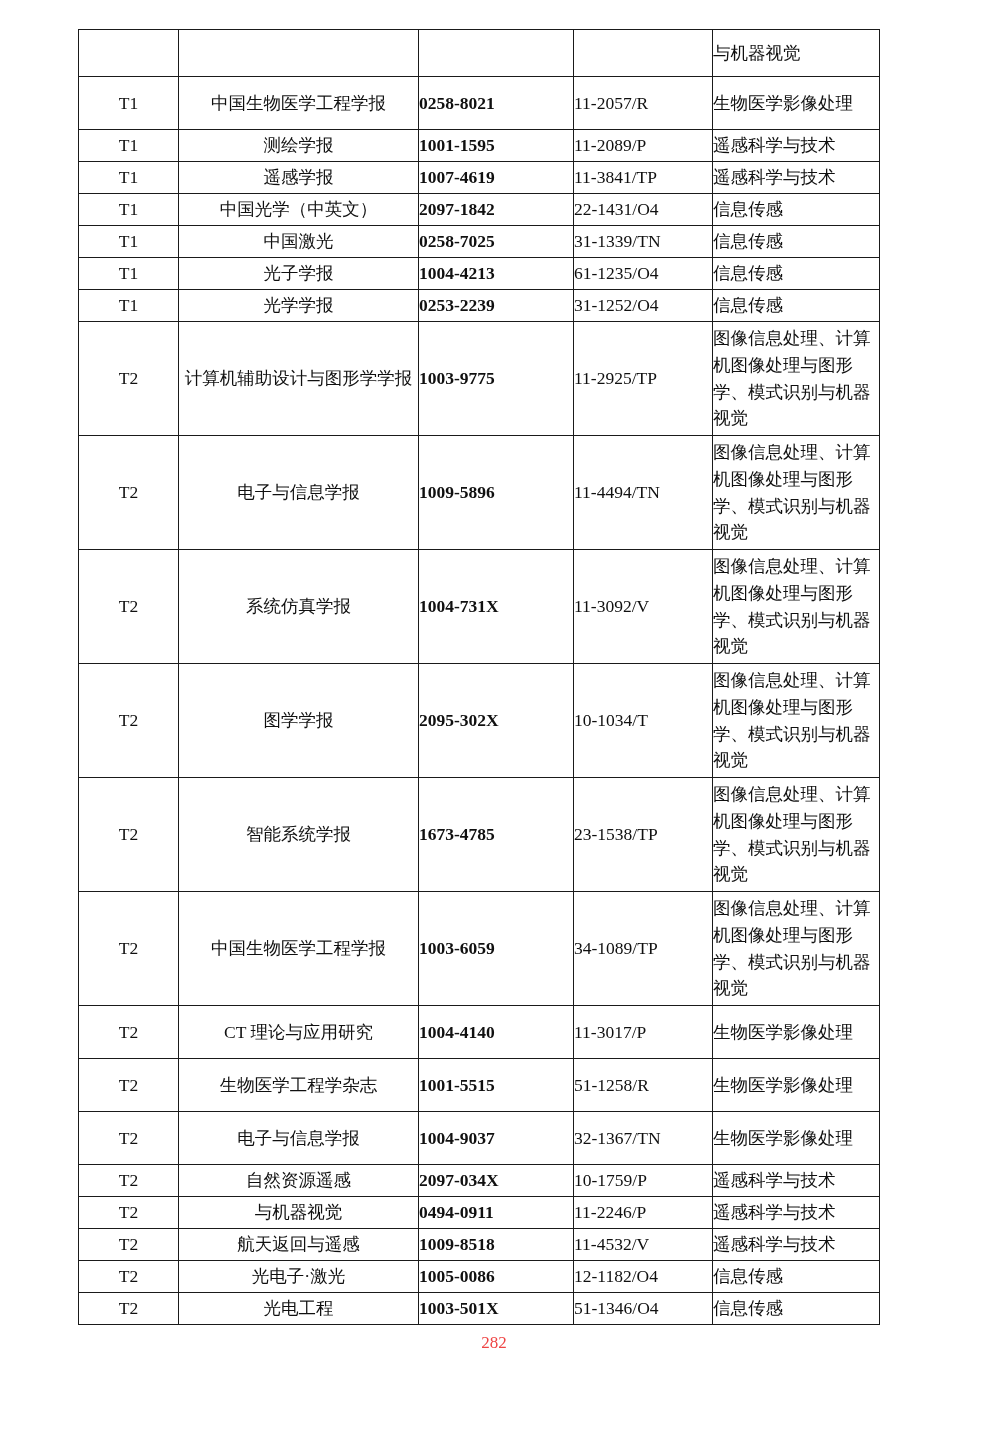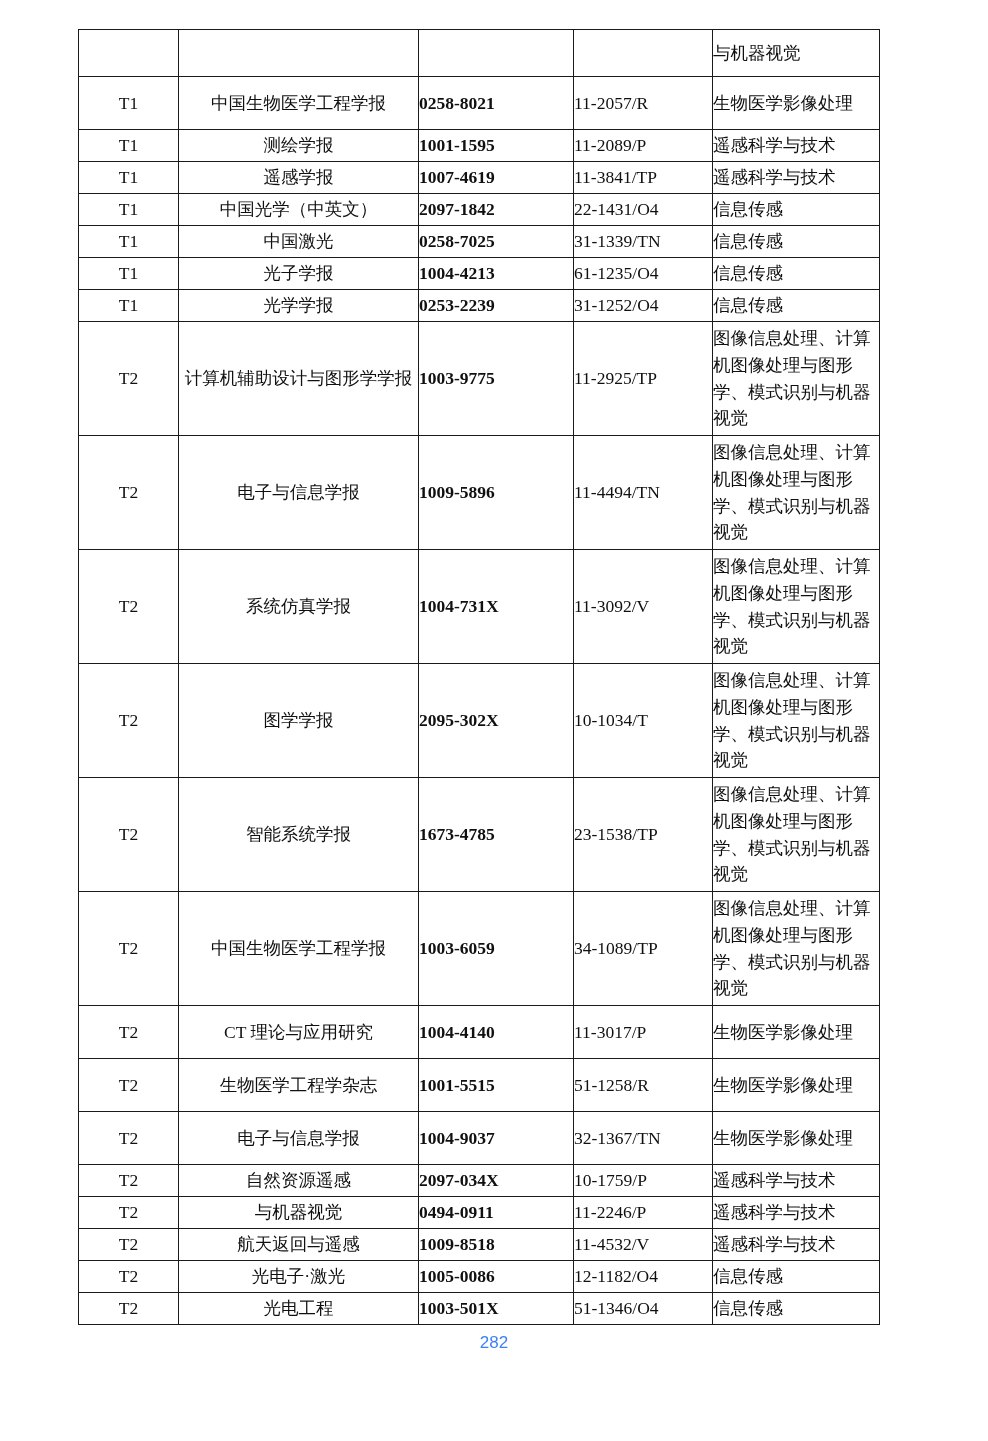--- a/index.html
+++ b/index.html
@@ -85,22 +85,22 @@
   tr.r-tall  td { height: 113px; }
   tr.r-head  td { height: 46px; }
 
   .page-number {
     position: absolute;
     left: 0;
     top: 1333px;
     width: 988px;
     text-align: center;
     font-size: 17px;
-    font-family: Liberation Sans, sans-serif;
-    color: #3b82f6;
+    font-family: Liberation Serif, serif;
+    color: #ef4444;
   }
 
   .cat-text { display: block; }
 </style>
 </head>
 <body>
 
 <div class="page">
 
   <div class="table-wrap">

